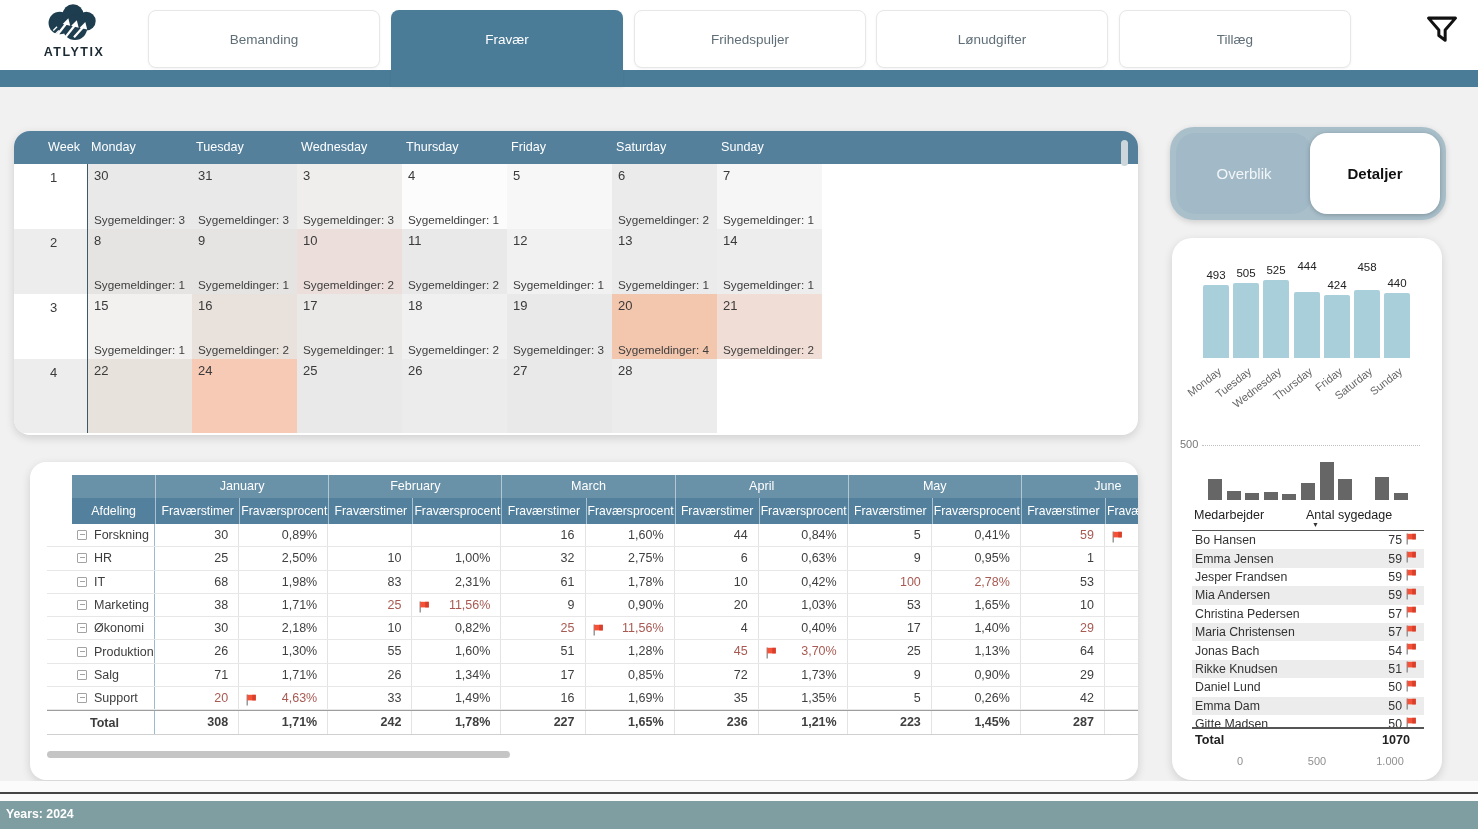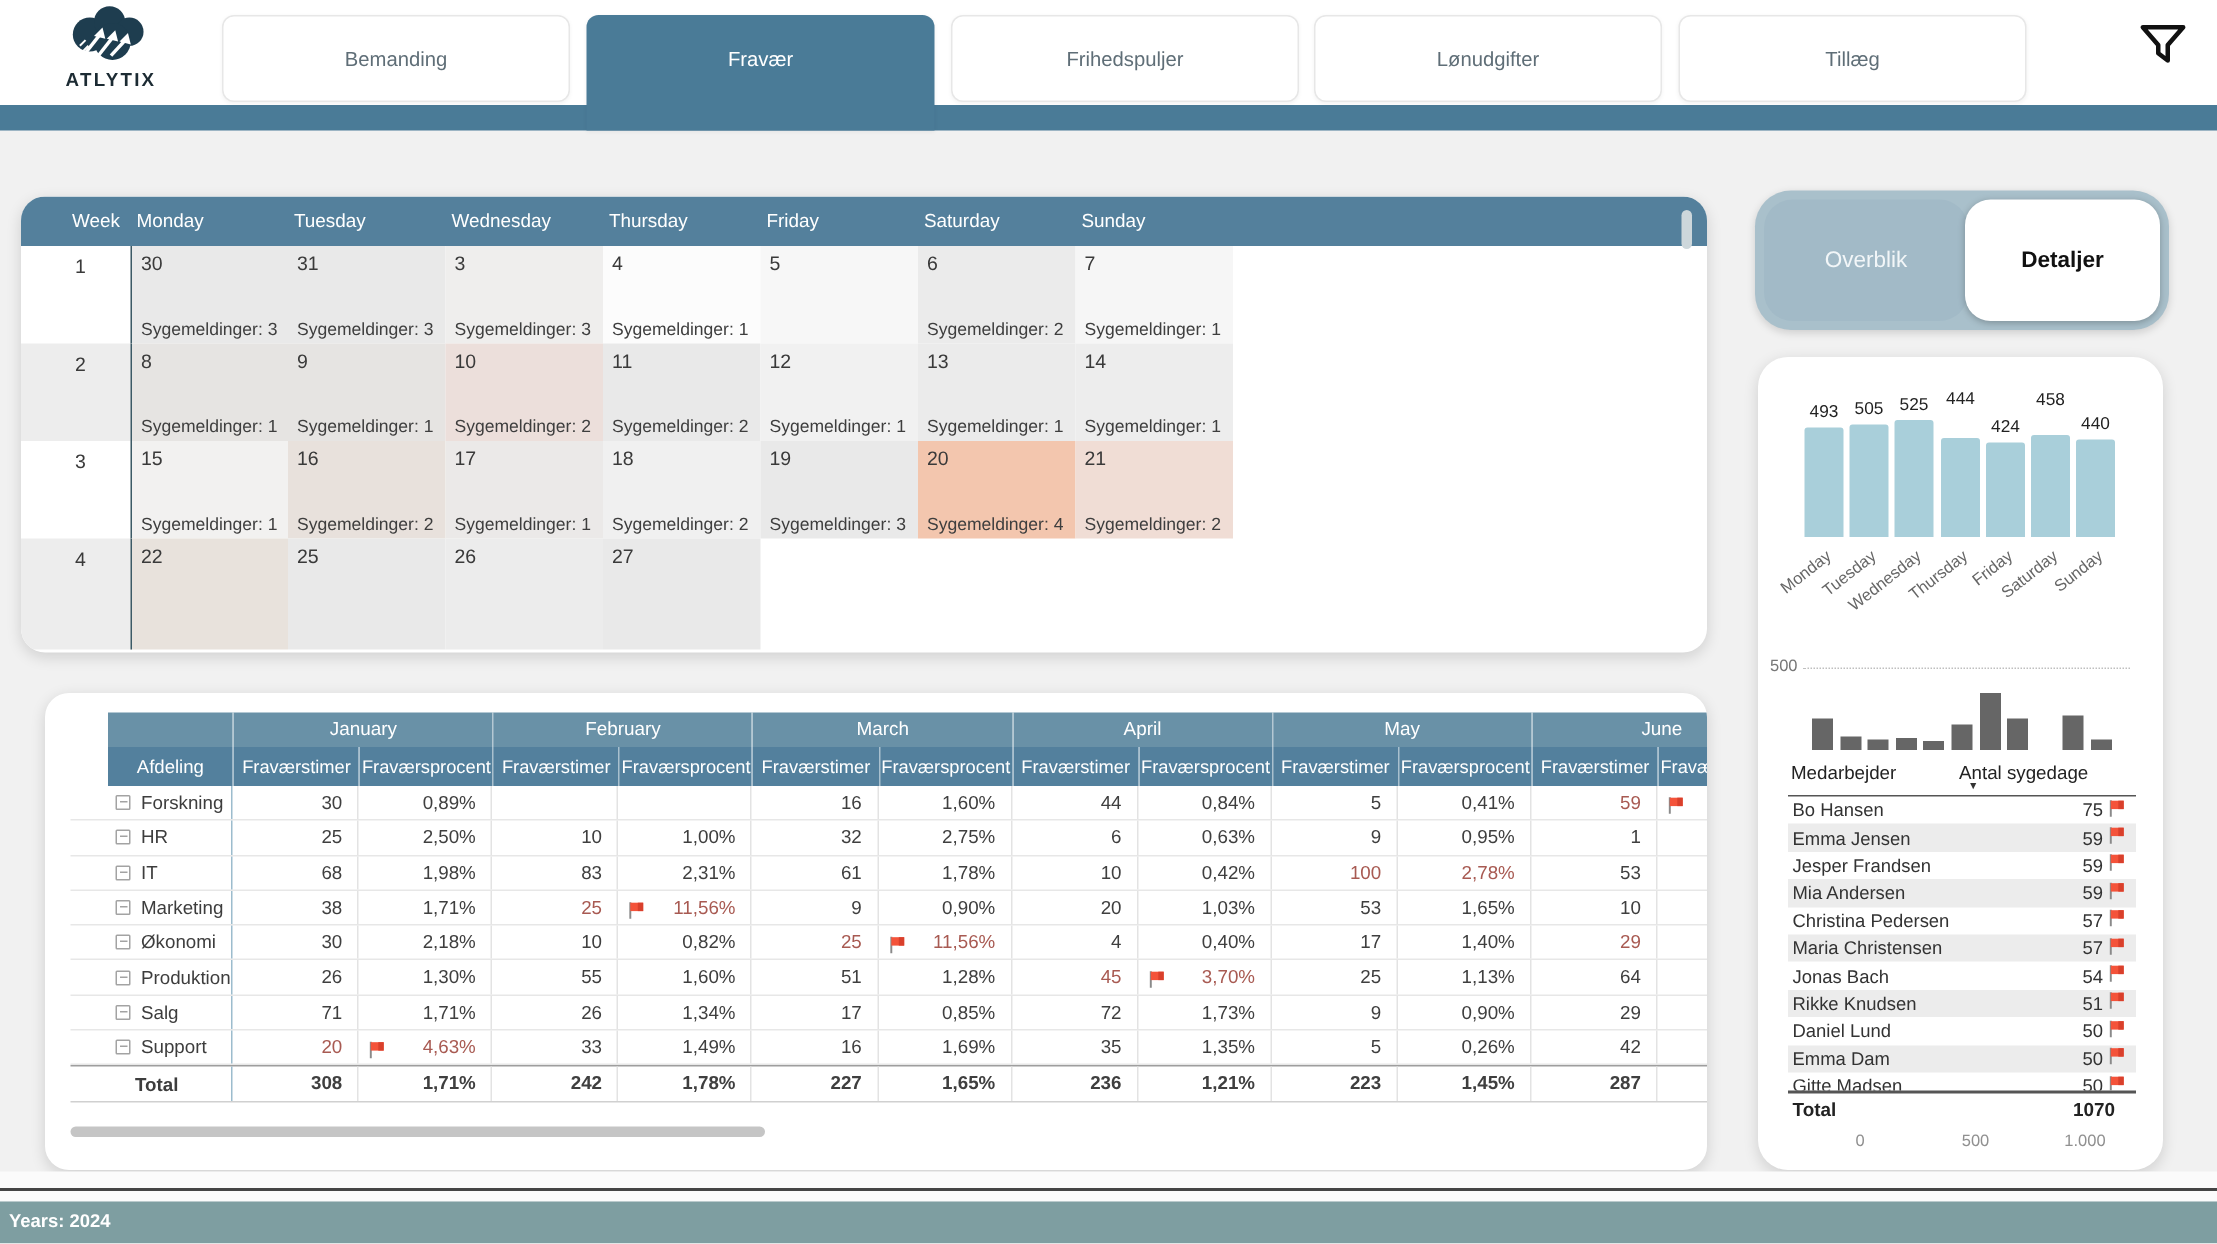--- a/index.html
+++ b/index.html
@@ -257,28 +257,34 @@
         <div class="cal-day" style="background: rgb(240, 221, 213);">
           <div class="cal-date">21</div>
           <div class="cal-sick">Sygemeldinger: 2</div>
         </div>
       </div>
       <div class="cal-row" style="height: 74px;">
         <div class="cal-week" style="background: rgb(237, 237, 237);">4</div>
         <div class="cal-day mon" style="background: rgb(232, 226, 220);">
           <div class="cal-date">22</div>
         </div>
+        <div class="cal-day" style="background: rgb(246, 202, 180);">
+          <div class="cal-date">24</div>
+        </div>
         <div class="cal-day" style="background: rgb(233, 233, 233);">
           <div class="cal-date">25</div>
         </div>
         <div class="cal-day" style="background: rgb(236, 236, 236);">
           <div class="cal-date">26</div>
         </div>
         <div class="cal-day" style="background: rgb(233, 233, 233);">
           <div class="cal-date">27</div>
+        </div>
+        <div class="cal-day" style="background: rgb(236, 236, 236);">
+          <div class="cal-date">28</div>
         </div>
       </div>
     </div>
 
   <div class="card" id="tableCard">
     <div id="absTable">
         <div class="t-row m-row">
           <div class="m-corner"></div>
           <div class="m-cell">January</div>
           <div class="m-cell">February</div>

